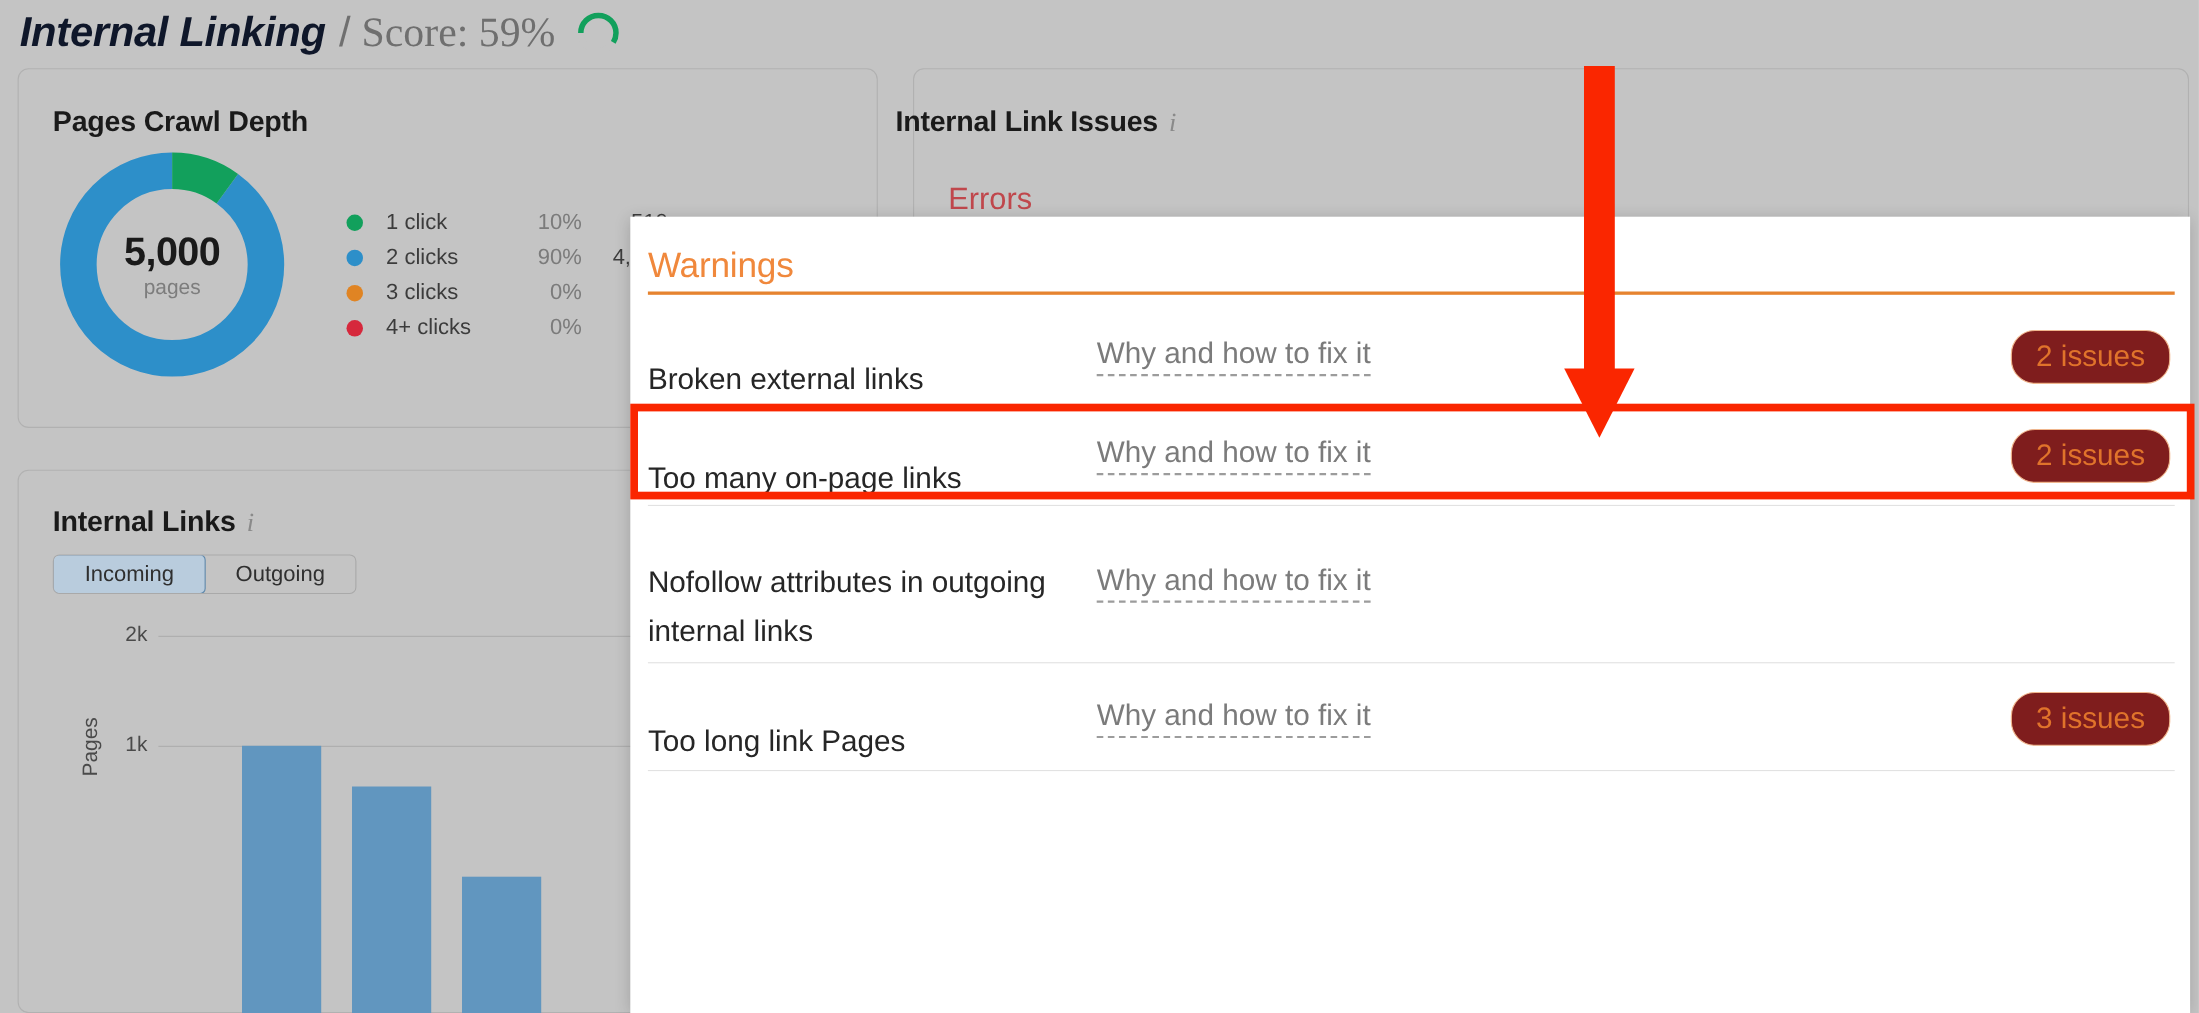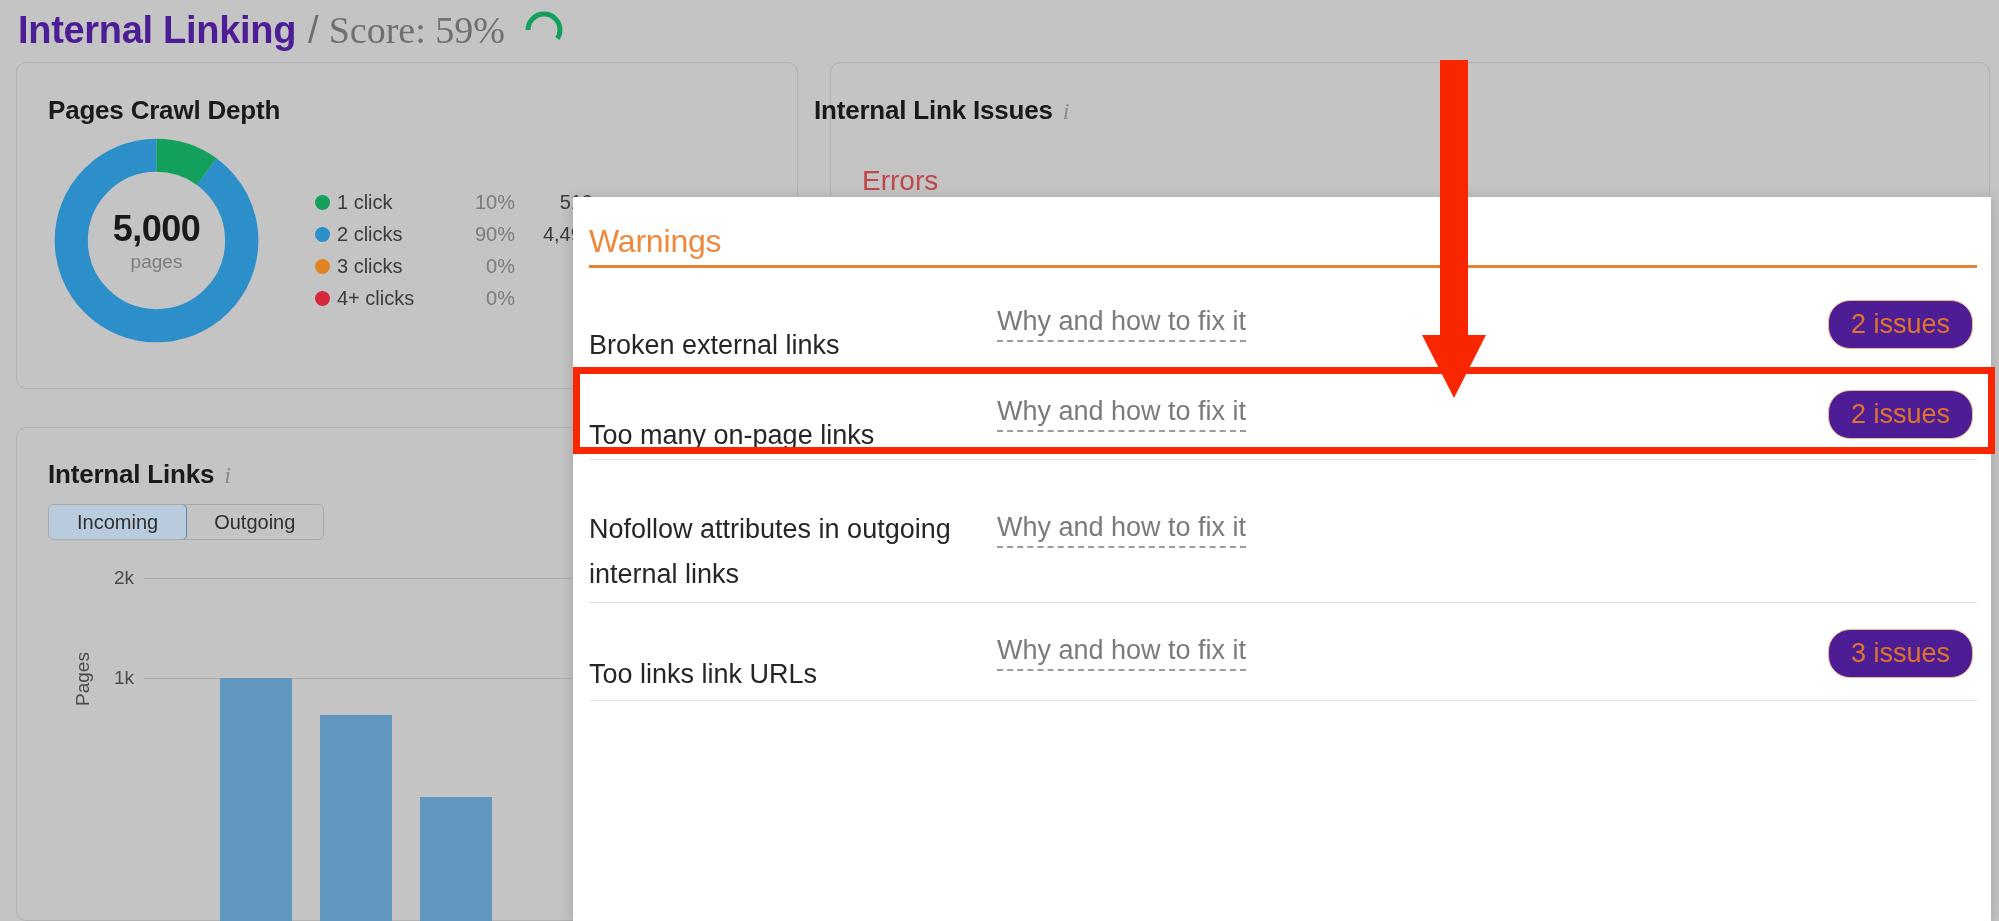--- a/index.html
+++ b/index.html
@@ -11,21 +11,21 @@
     overflow: hidden;
   }
 
   
   #page-header {
     position: absolute;
     left: 18px; top: 8px;
     display: flex; align-items: center; gap: 0px;
   }
   #page-header .title {
-    font-size: 38px; font-weight: bold; color: #4c1d95; letter-spacing: -0.3px;
+    font-size: 38px; font-weight: bold; color: #0f172a; letter-spacing: -0.3px; font-style: italic;
   }
   #page-header .sep {
     font-size: 38px; color: #6f6f6f; margin: 0 10px 0 12px; font-weight: 400;
   }
   #page-header .score {
     font-size: 38px; color: #6f6f6f; font-weight: 400; font-family: Liberation Serif, serif;
   }
   #page-header .score-ring { margin-left: 18px; display: block; }
 
   
@@ -62,21 +62,21 @@
   #donut-value { font-size: 36px; font-weight: bold; color: #1a1a1a; letter-spacing: -0.5px; }
   #donut-unit { font-size: 19px; color: #7d7d7d; margin-top: 1px; }
 
   
   #legend {
     position: absolute; left: 315px; top: 190px;
     display: flex; flex-direction: column; gap: 8px;
   }
   .legend-row { display: flex; align-items: center; height: 24px; }
   .legend-dot { width: 15px; height: 15px; border-radius: 50%; flex: 0 0 auto; }
-  .legend-label { font-size: 20px; color: #3c3c3c; margin-left: 7px; width: 112px; }
+  .legend-label { font-size: 20px; color: #3c3c3c; margin-left: 21px; width: 112px; }
   .legend-pct { font-size: 20px; color: #7b7b7b; width: 66px; text-align: right; }
   .legend-count { font-size: 20px; color: #3c3c3c; width: 78px; text-align: right; }
 
   
   #il-toggle {
     position: absolute; left: 48px; top: 504px;
     display: flex; border: 1px solid #a9a9a9; border-radius: 6px; overflow: hidden;
     height: 36px;
   }
   .toggle-btn {
@@ -128,21 +128,21 @@
     border-bottom: 2px dashed #9c9c9c;
     padding-bottom: 3px;
     margin-left: 8px;
     cursor: pointer;
     white-space: nowrap;
   }
   .issue-badge {
     position: absolute; right: 4px;
     font-size: 27px; color: #e0732b;
     border: 1px solid #f0b68d; border-radius: 22px;
-    background: #4c1d95;
+    background: #7f1d1d;
     padding: 8px 22px;
     white-space: nowrap;
     cursor: pointer;
   }
   .row-sep { position: absolute; left: 16px; width: 1388px; height: 1px; background: #e2e2e2; }
 
   
   #errors-label {
     position: absolute; left: 862px; top: 165px;
     font-size: 28px; color: #c0474c;
@@ -266,21 +266,21 @@
   </div>
   <div class="row-sep" style="top:262px;"></div>
 
   <div class="issue-row" style="top:272px; height:122px;">
     <span class="issue-name">Nofollow attributes in outgoing internal links</span>
     <span class="issue-link">Why and how to fix it</span>
   </div>
   <div class="row-sep" style="top:405px;"></div>
 
   <div class="issue-row" style="top:414px; height:84px;">
-    <span class="issue-name">Too links link URLs</span>
+    <span class="issue-name">Too long link Pages</span>
     <span class="issue-link">Why and how to fix it</span>
     <span class="issue-badge">3 issues</span>
   </div>
   <div class="row-sep" style="top:503px;"></div>
 </div>
 
 <svg id="red-arrow" width="70" height="340" viewBox="0 0 70 340">
   <rect x="20" y="0" width="28" height="282" fill="#fa2600"></rect>
   <polygon points="2,275 66,275 34,338" fill="#fa2600"></polygon>
 </svg>

